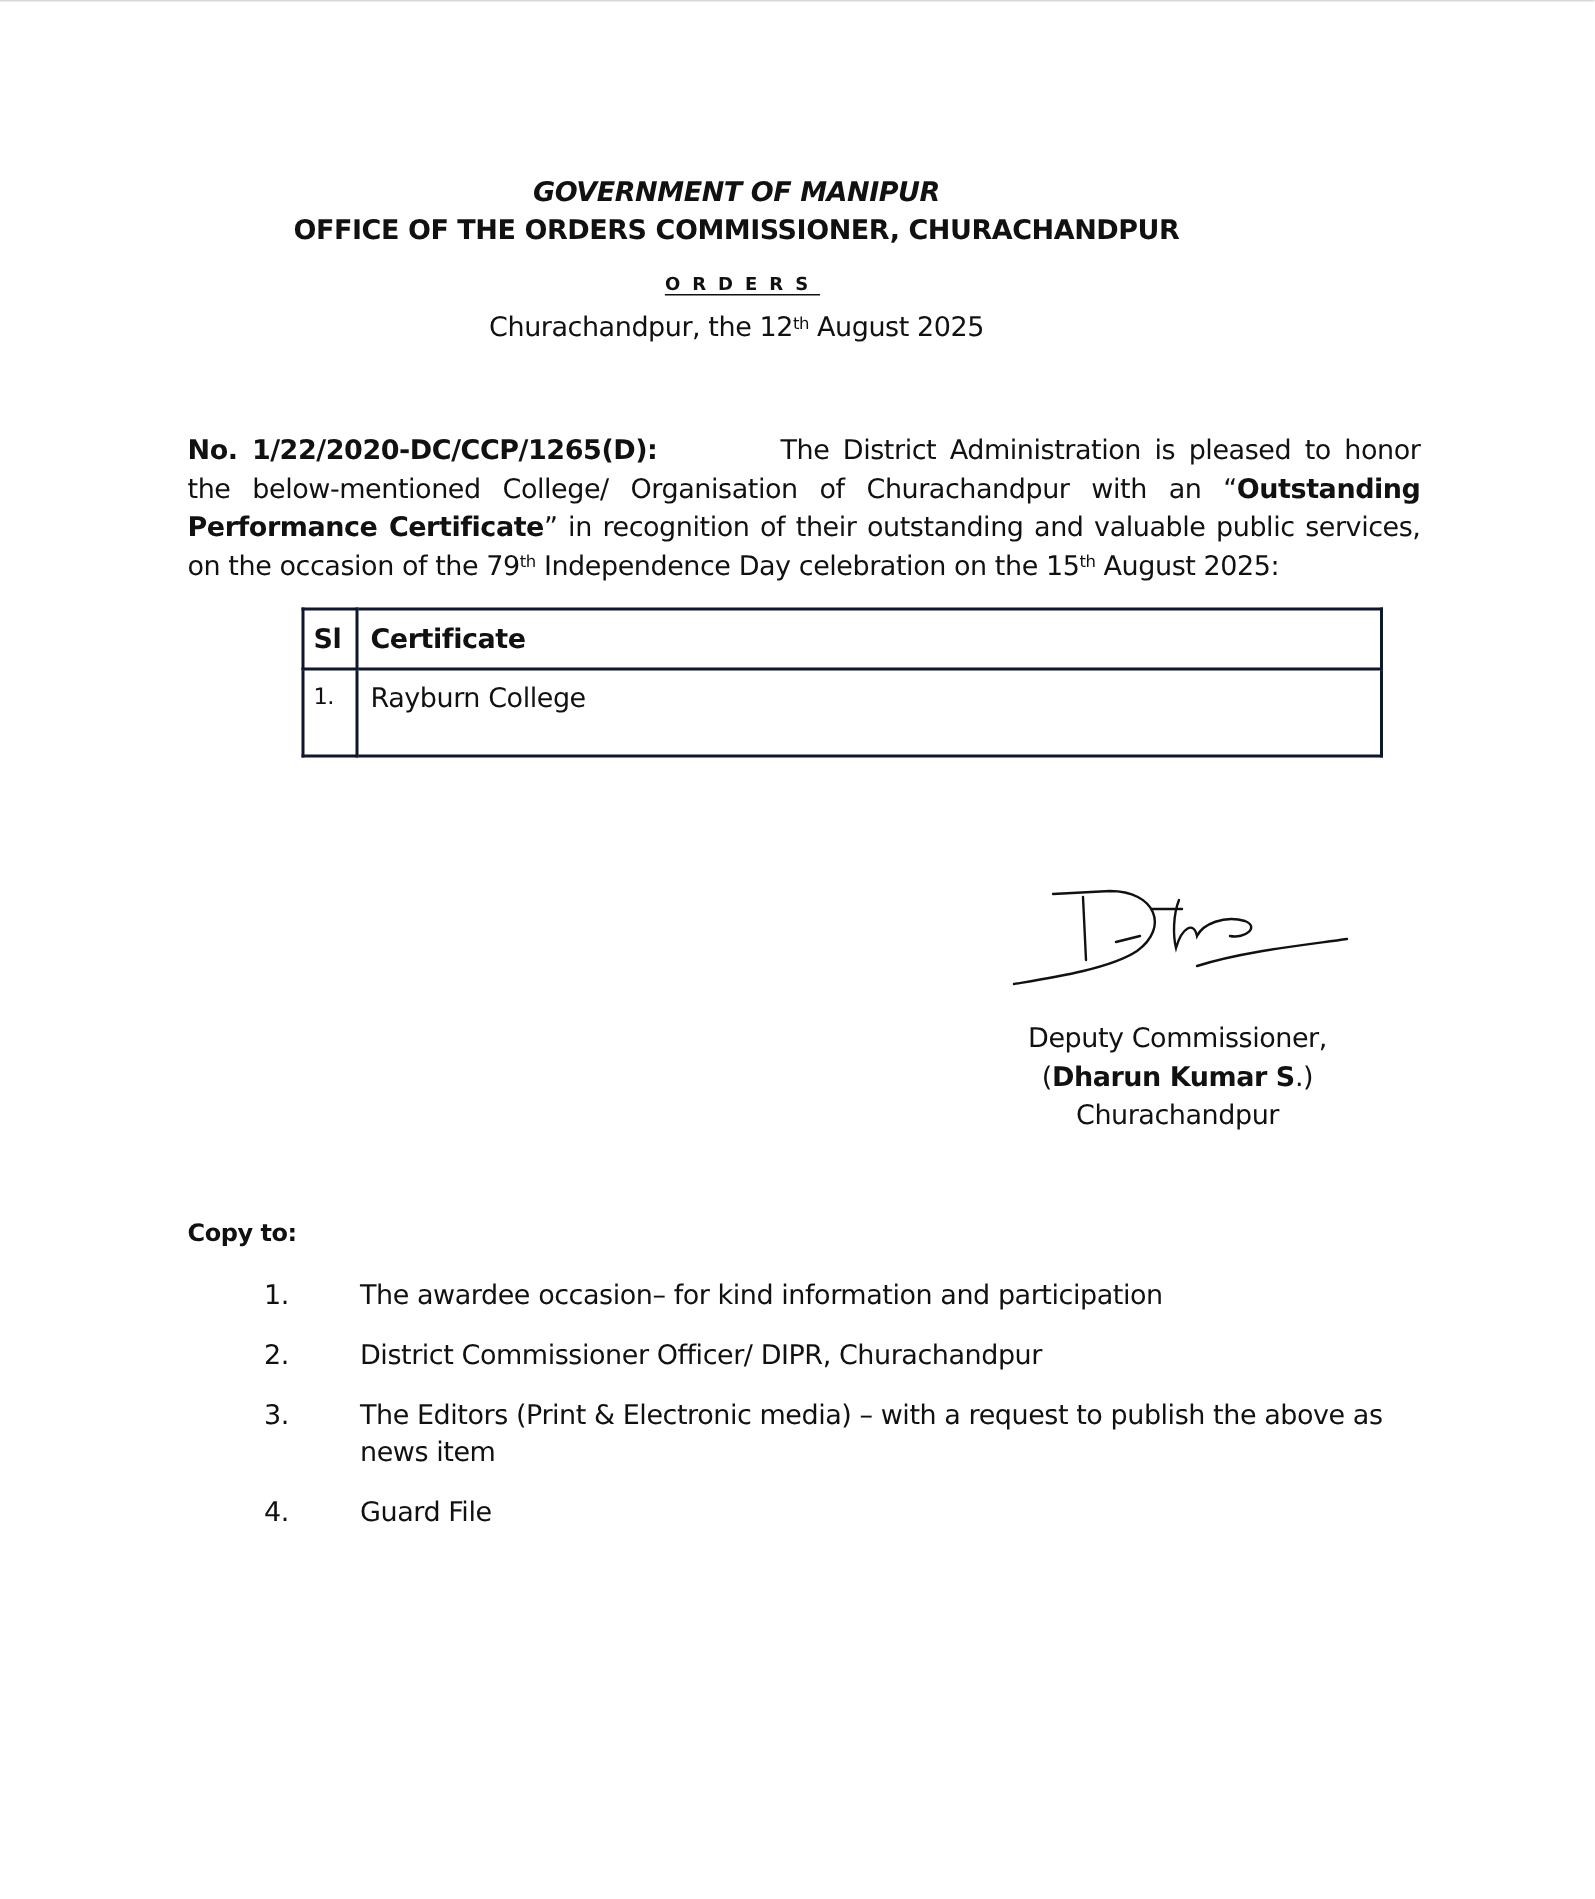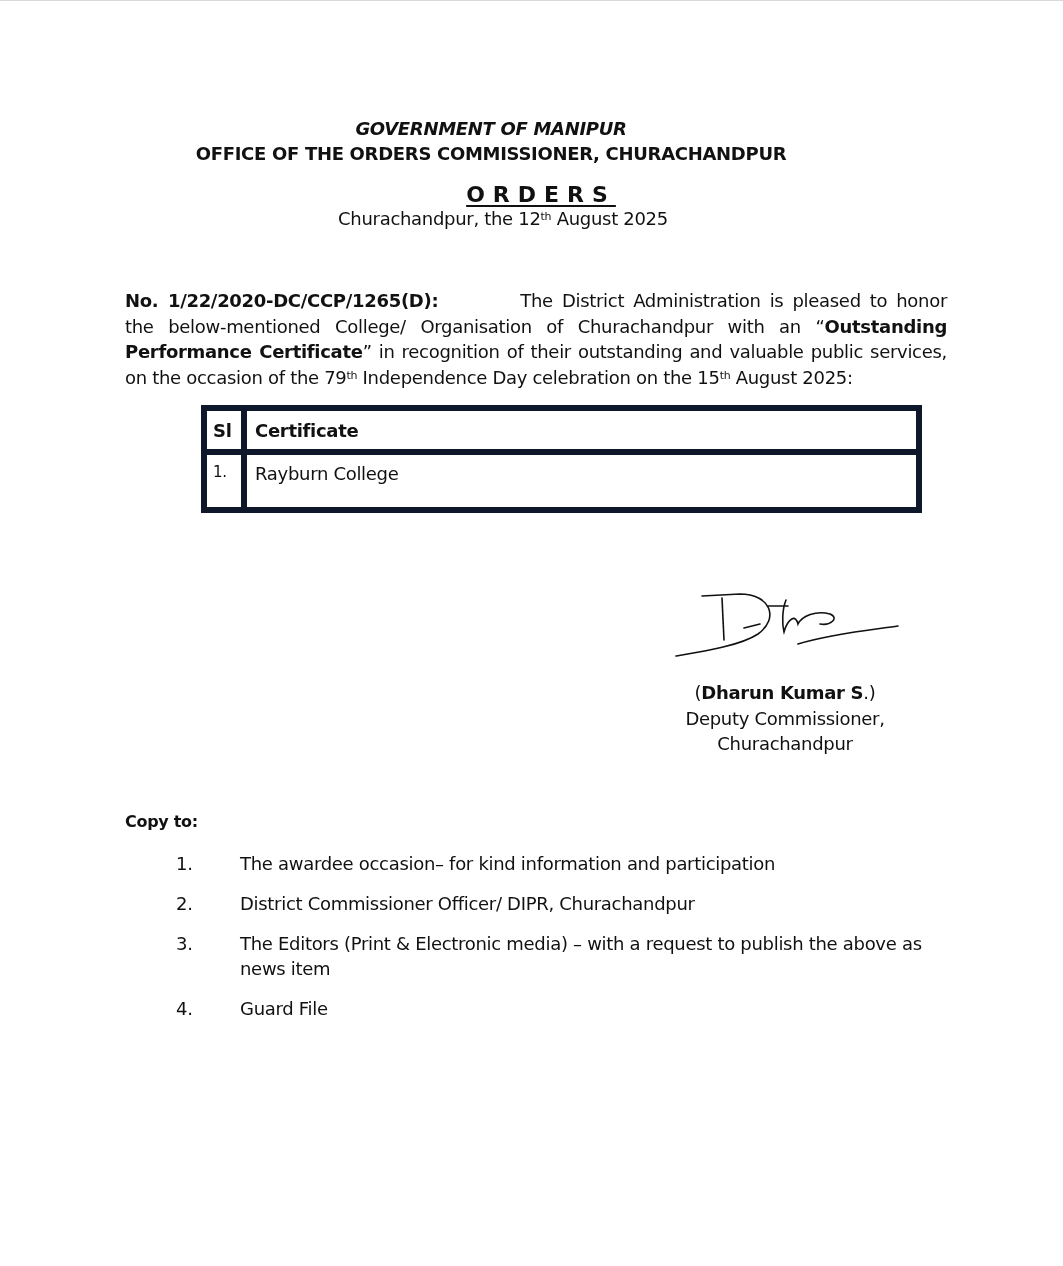--- a/index.html
+++ b/index.html
@@ -5,30 +5,30 @@
   html, body { margin: 0; padding: 0; background: #ffffff; }
   body {
     width: 1063px; height: 1266px; position: relative; overflow: hidden;
     font-family: "DejaVu Sans", sans-serif; color: #111111;
   }
   .topline { position: absolute; left: 0; top: 0; width: 1063px; height: 1px; background: #d9d9d9; }
   .page { position: absolute; left: 0; top: 0; width: 1063px; height: 1266px; }
   .hdr { position: absolute; left: 0; width: 982px; text-align: center; font-weight: bold; font-size: 18px; letter-spacing: -0.3px; }
   .hdr1 { top: 118px; font-style: italic; }
   .hdr2 { top: 143px; }
-  .orders { position: absolute; top: 182px; left: 0; width: 982px; text-align: center; font-weight: bold; font-size: 22px; letter-spacing: 8px; padding-left: 46px; }
+  .orders { position: absolute; top: 182px; left: 0; width: 982px; text-align: center; font-weight: bold; font-size: 12px; letter-spacing: 8px; }
   .orders span { text-decoration: underline; text-underline-offset: 3px; padding-left: 8px; }
-  .dateline { position: absolute; top: 208px; left: 0; width: 982px; text-align: center; font-size: 18px; letter-spacing: -0.3px; margin-left: 12px; }
+  .dateline { position: absolute; top: 208px; left: 0; width: 982px; text-align: center; font-size: 18px; letter-spacing: -0.3px; }
   sup { font-size: 11px; vertical-align: 5px; line-height: 0; }
   .para { position: absolute; left: 125px; top: 288px; width: 822px; font-size: 18px; line-height: 25.5px; text-align: justify; letter-spacing: -0.3px; }
   .para .ref { font-weight: bold; }
   .para .gap { display: inline-block; width: 82px; }
   b { font-weight: bold; }
   table.orgs { position: absolute; left: 201px; top: 405px; width: 721px; border-collapse: collapse; font-size: 18px; letter-spacing: -0.3px; }
-  table.orgs td, table.orgs th { border: 6px solid #0f172a; padding: 0 8px; text-align: left; vertical-align: top; }
+  table.orgs td, table.orgs th { border: 2px solid #0f172a; padding: 0 8px; text-align: left; vertical-align: top; }
   table.orgs th { height: 38px; vertical-align: middle; font-weight: bold; }
   table.orgs tr { }
   table.orgs .c1 { width: 22px; padding: 0 6px; }
   table.orgs tr.r1 td { height: 58px; padding-top: 8px; box-sizing: border-box; }
   table.orgs tr.r2 td { height: 39px; vertical-align: middle; border-bottom: 1px solid #bdbdbd; }
   table.orgs .sl { font-size: 15px; }
   table.orgs { border-left: none; border-right: none; }
   .sig { position: absolute; left: 670px; top: 588px; width: 240px; height: 80px; }
   .signame { position: absolute; left: 640px; top: 680px; width: 290px; text-align: center; font-size: 18px; line-height: 25.5px; letter-spacing: -0.3px; }
   .copyto { position: absolute; left: 125px; top: 812px; font-weight: bold; font-size: 16px; letter-spacing: -0.3px; }
@@ -68,22 +68,22 @@
 
   <svg class="sig" viewBox="0 0 240 80">
     <path d="M32 8 L70 6 C100 6 110 30 88 46 C70 58 30 64 6 68" fill="none" stroke="#111" stroke-width="1.6" stroke-linecap="round"></path>
     <path d="M52 10 L54 52" fill="none" stroke="#111" stroke-width="1.6" stroke-linecap="round"></path>
     <path d="M74 40 L90 36" fill="none" stroke="#111" stroke-width="1.6" stroke-linecap="round"></path>
     <path d="M98 18 L118 18 M116 12 C112 22 112 36 114 44 C118 30 126 26 128 36 C132 28 146 22 160 26 C170 30 160 38 150 36" fill="none" stroke="#111" stroke-width="1.6" stroke-linecap="round"></path>
     <path d="M128 56 C160 46 200 42 228 38" fill="none" stroke="#111" stroke-width="1.6" stroke-linecap="round"></path>
   </svg>
 
   <div class="signame">
+    <div>Deputy Commissioner,</div>
     <div><span>(</span><b>Dharun Kumar S</b><span>.)</span></div>
-    <div>Deputy Commissioner,</div>
     <div>Churachandpur</div>
   </div>
 
   <div class="copyto">Copy to:</div>
 
   <div class="cl cl1">
     <span class="n">1.</span>
     <span class="t">The awardee occasion– for kind information and participation</span>
   </div>
   <div class="cl cl2">

